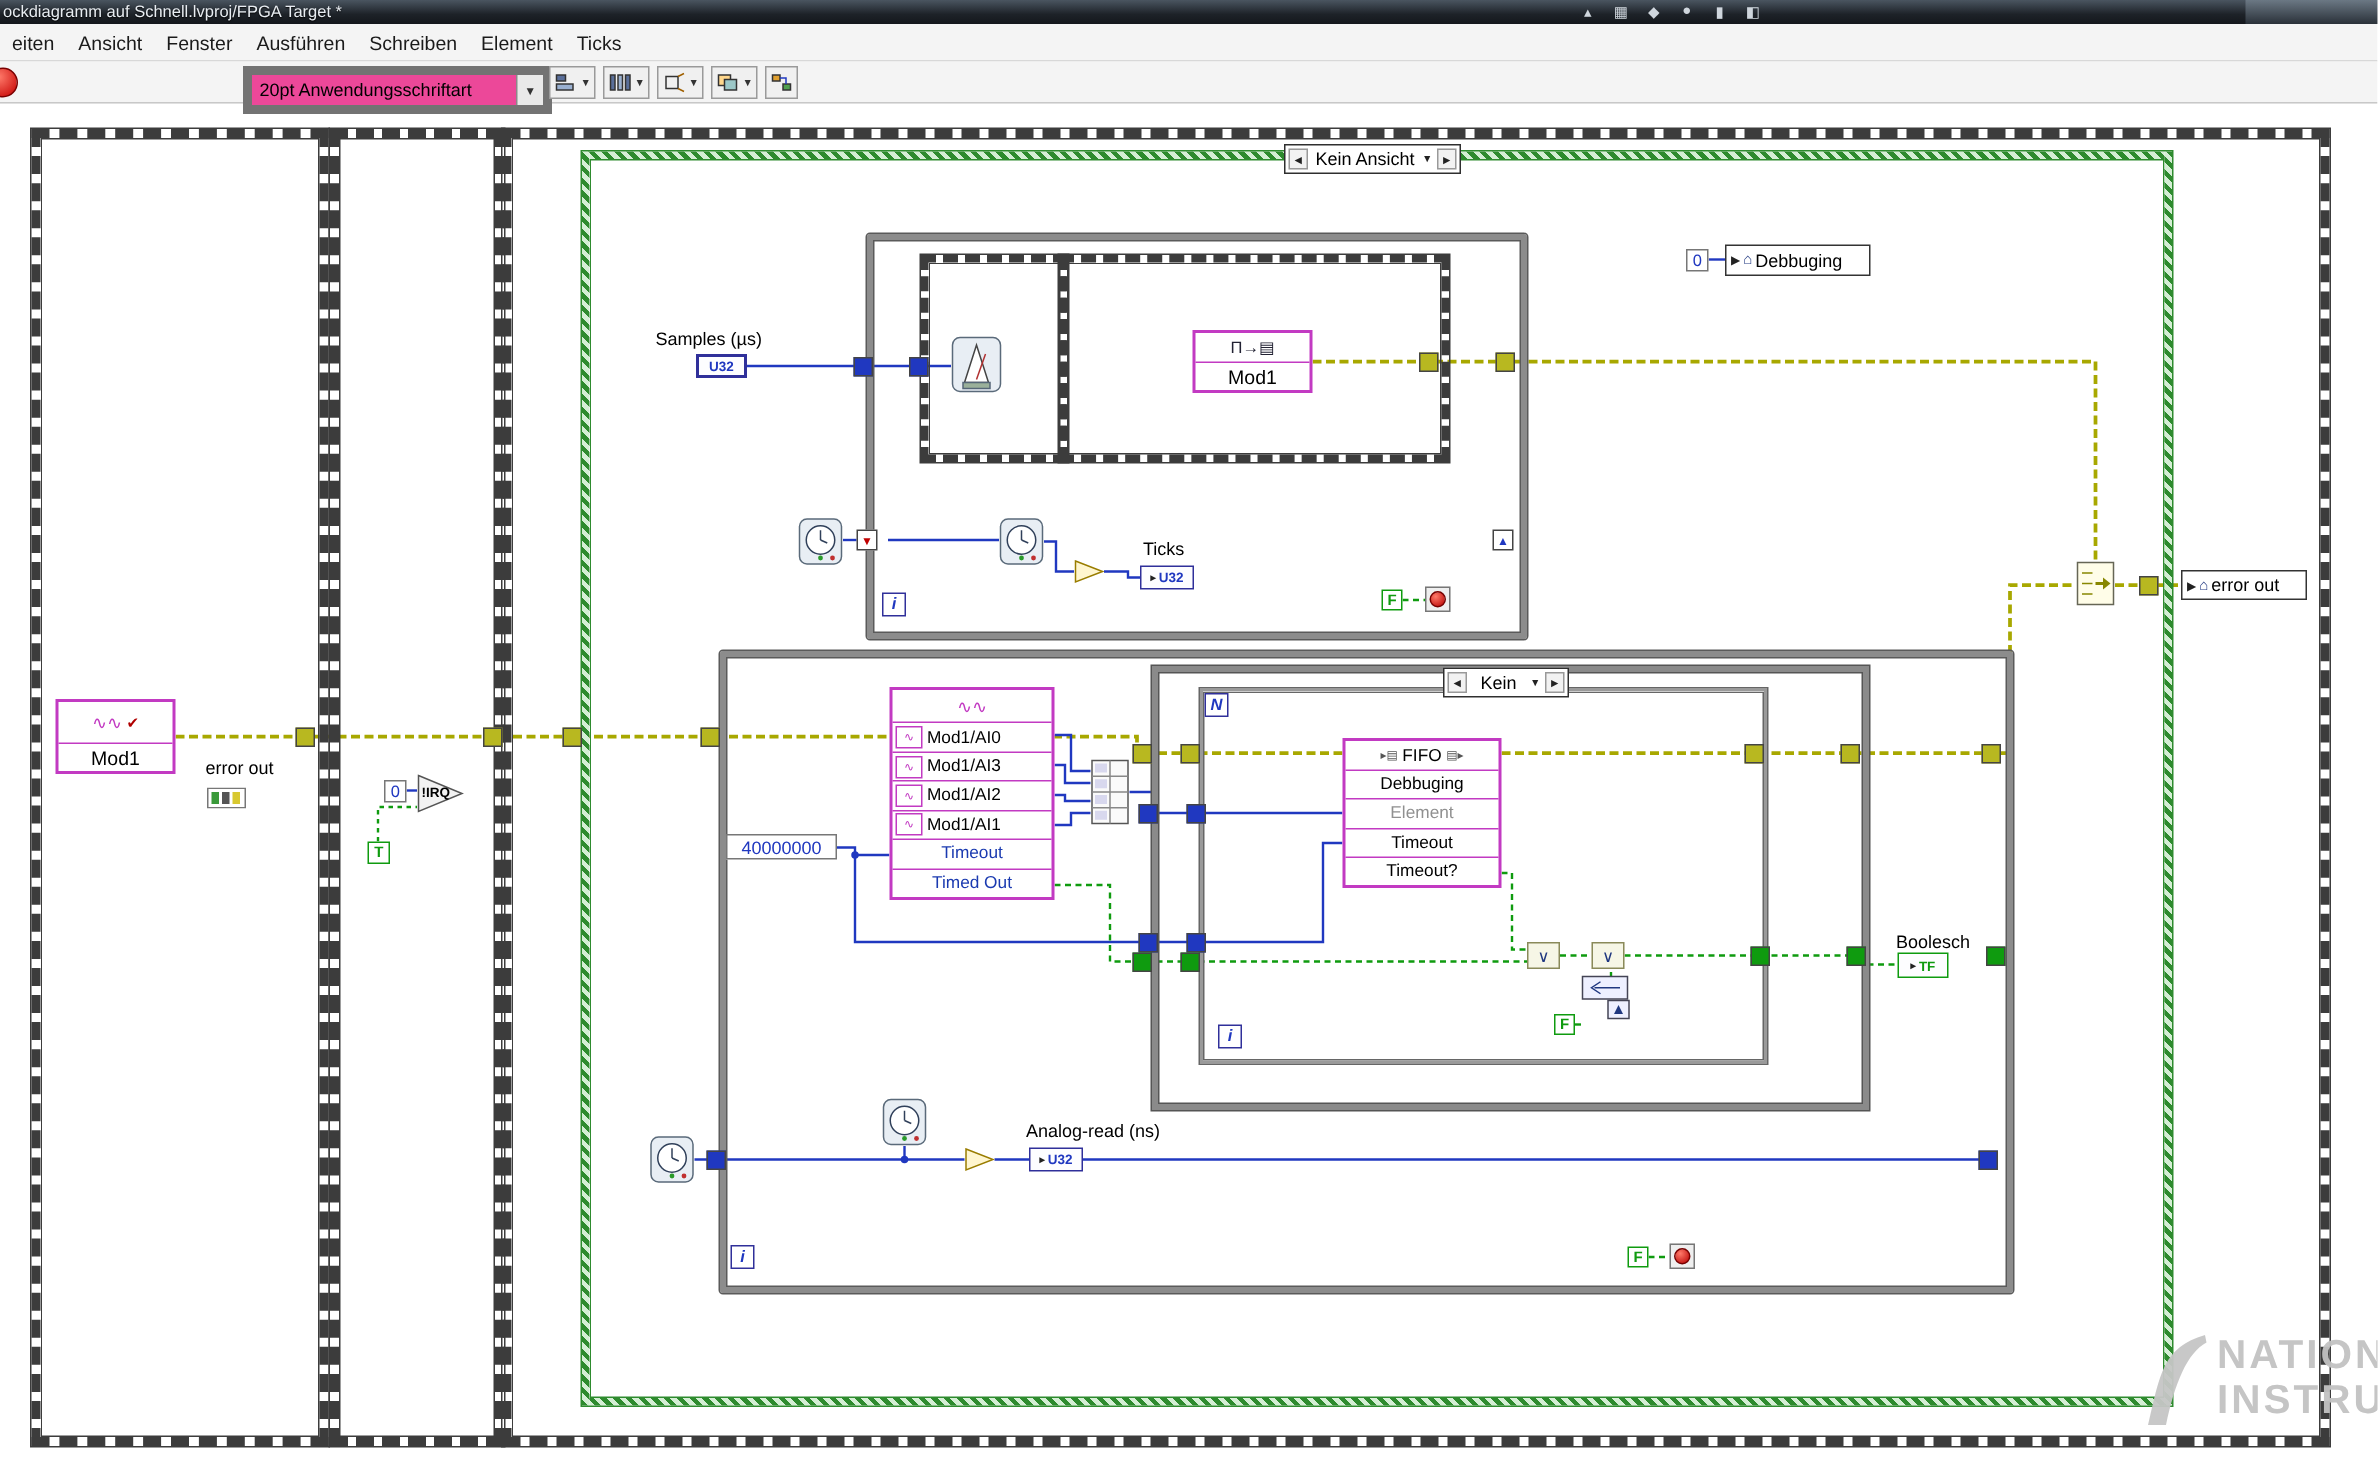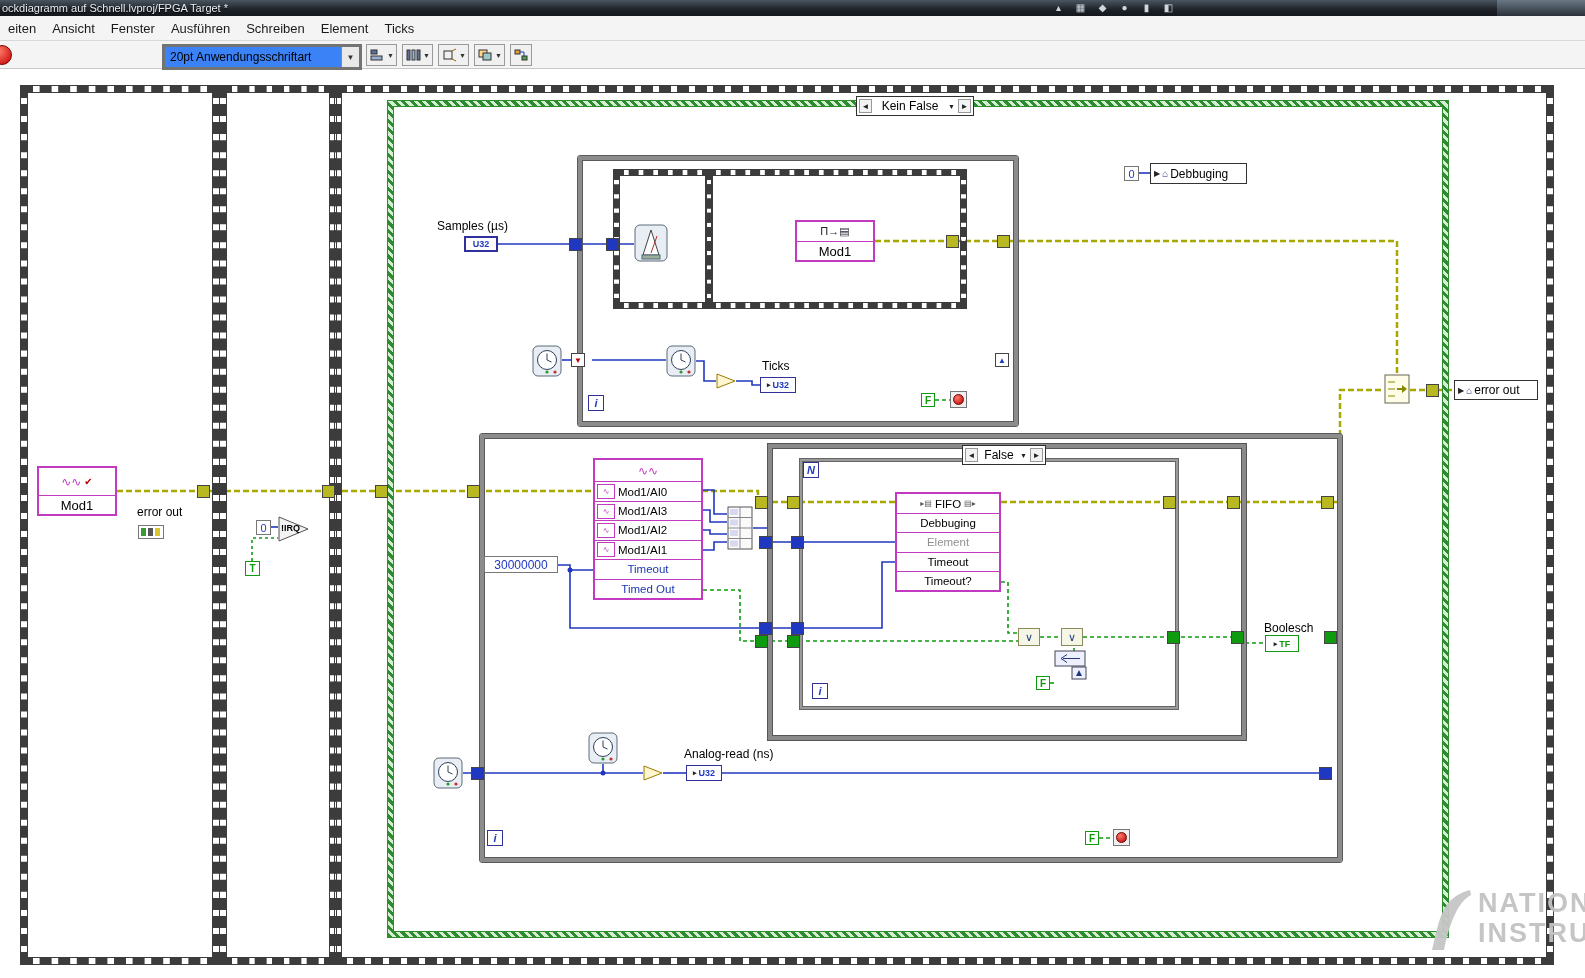--- a/index.html
+++ b/index.html
@@ -13,21 +13,21 @@
   .trayicon{width:13px;height:13px;display:flex;align-items:center;justify-content:center;font-size:10px;color:#cfd6dd}
   .aeroend{position:absolute;right:0;top:0;width:88px;height:16px;background:linear-gradient(#6b7884,#2a3139)}
 
   .menubar{position:absolute;left:0;top:16px;width:1585px;height:24px;background:#f4f4f4;border-bottom:1px solid #d8d8d8;
     display:flex;align-items:center;z-index:20}
   .menuitem{font-size:13px;color:#1a1a1a;padding:0 8px;height:24px;display:flex;align-items:center;cursor:default}
 
   .toolbar{position:absolute;left:0;top:41px;width:1585px;height:27px;background:#f4f4f4;border-bottom:1px solid #c8c8c8;z-index:20}
   .abort{position:absolute;left:-8px;top:4px;width:18px;height:18px;border-radius:50%;
     background:radial-gradient(circle at 35% 30%,#ff7a6a,#c40000);border:1px solid #7a0000}
-  .combo{position:absolute;left:162px;top:3px;width:194px;height:20px;background:#3b82f6;border:3px solid #737373;
+  .combo{position:absolute;left:162px;top:3px;width:194px;height:20px;background:#ec4899;border:6px solid #737373;
     display:flex;align-items:center}
   .combo .val{flex:1;font-size:12px;padding-left:5px;white-space:nowrap;overflow:hidden}
   .combo .arr{width:17px;height:100%;border-left:1px solid #8a8a8a;background:#e9e9e9;display:flex;align-items:center;justify-content:center;font-size:8px;color:#333}
   .tbtn{position:absolute;top:3px;height:20px;background:#f0f0f0;border:1px solid #9a9a9a;display:flex;align-items:center;padding:0 2px;gap:2px}
   .tbtn .arr{font-size:7px;color:#333}
 
   
   .diagram{position:absolute;left:0;top:68px;width:1585px;height:910px;background:#fff}
   .wires{position:absolute;left:0;top:0;z-index:1}
 
@@ -241,21 +241,21 @@
     <svg width="32" height="26">
         <polygon points="1,1 30,13 1,25" fill="#f2f2f2" stroke="#555"></polygon>
       </svg>
   </div>
   <div class="lbl small" style="left:281px;top:455px">!IRQ</div>
   <div class="fterm" style="left:245px;top:493px;width:15px;height:15px">T</div>
 
   <div class="greencase" style="left:388px;top:33px;width:1050px;height:826px"></div>
   <div class="selector" style="left:856px;top:28px;width:112px">
     <span class="selbtn">◄</span>
-    <span class="seltext">Kein False</span>
+    <span class="seltext">Kein Ansicht</span>
     <span class="selarr">▼</span>
     <span class="selbtn">►</span>
   </div>
 
   <div class="numconst" style="left:1124px;top:98px;width:15px;height:15px">0</div>
   <div class="indbox" style="left:1150px;top:95px;width:97px;height:21px">
     <span class="ia">▶</span>
     <span class="ih">⌂</span>
     <span>Debbuging</span>
   </div>
@@ -335,37 +335,37 @@
       <span>Mod1/AI2</span>
     </div>
     <div class="iorow">
       <span class="wfbox">∿</span>
       <span>Mod1/AI1</span>
     </div>
     <div class="iorow blue">Timeout</div>
     <div class="iorow blue">Timed Out</div>
   </div>
 
-  <div class="numconst" style="left:484px;top:488px;width:74px;height:17px;font-size:12px">30000000</div>
+  <div class="numconst" style="left:484px;top:488px;width:74px;height:17px;font-size:12px">40000000</div>
 
   <div class="icon-node" style="left:727px;top:438px">
     <svg width="26" height="44">
         <rect x="1" y="1" width="24" height="42" fill="#fafafa" stroke="#555"></rect>
         <path d="M13 1 V43 M1 11.5 H25 M1 22 H25 M1 32.5 H25" stroke="#888"></path>
         <rect x="3" y="3" width="8" height="6" fill="#d8d8ee"></rect>
         <rect x="3" y="13.5" width="8" height="6" fill="#d8d8ee"></rect>
         <rect x="3" y="24" width="8" height="6" fill="#d8d8ee"></rect>
         <rect x="3" y="34.5" width="8" height="6" fill="#d8d8ee"></rect>
       </svg>
   </div>
 
   <div class="graycase" style="left:768px;top:376px;width:470px;height:288px"></div>
   <div class="selector" style="left:962px;top:377px;width:78px">
     <span class="selbtn">◄</span>
-    <span class="seltext">False</span>
+    <span class="seltext">Kein</span>
     <span class="selarr">▼</span>
     <span class="selbtn">►</span>
   </div>
   <div class="forloop" style="left:800px;top:391px;width:374px;height:246px"></div>
   <div class="iterm" style="left:803px;top:394px">N</div>
 
   <div class="magnode" style="left:895px;top:424px;width:106px;height:100px">
     <div class="iorow center" style="height:20px;border-top:none">
       <span class="mini">▸▤</span>
       <span style="color:#000">FIFO</span>

